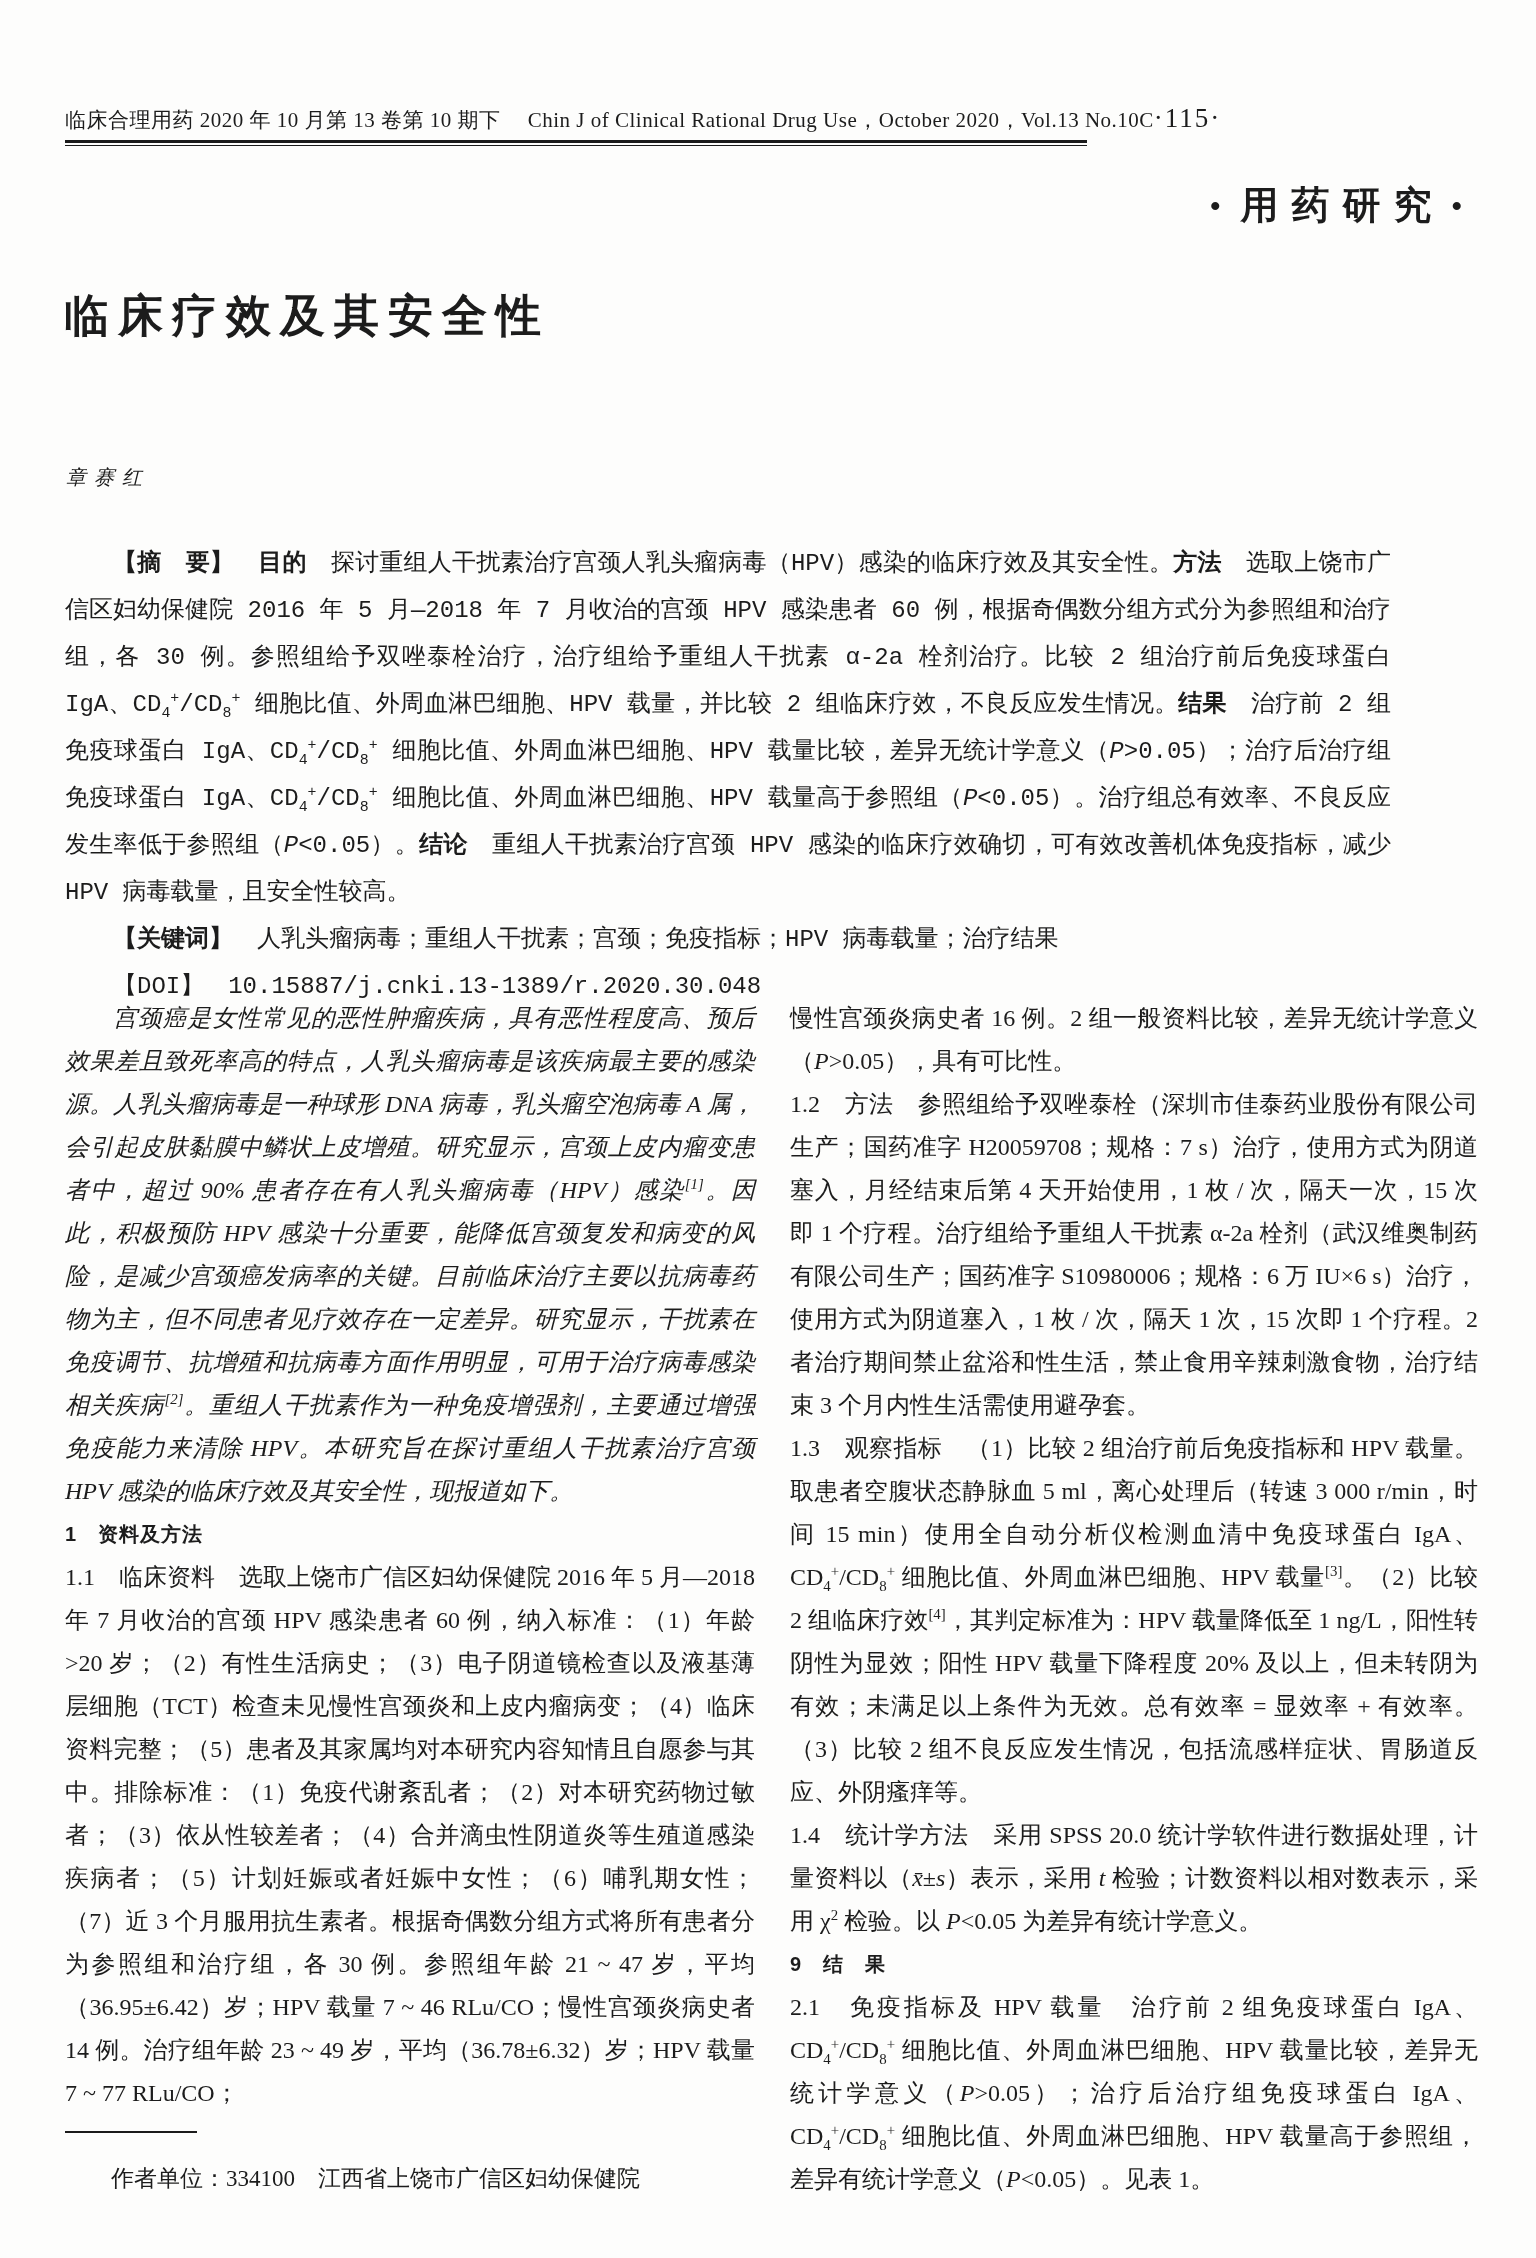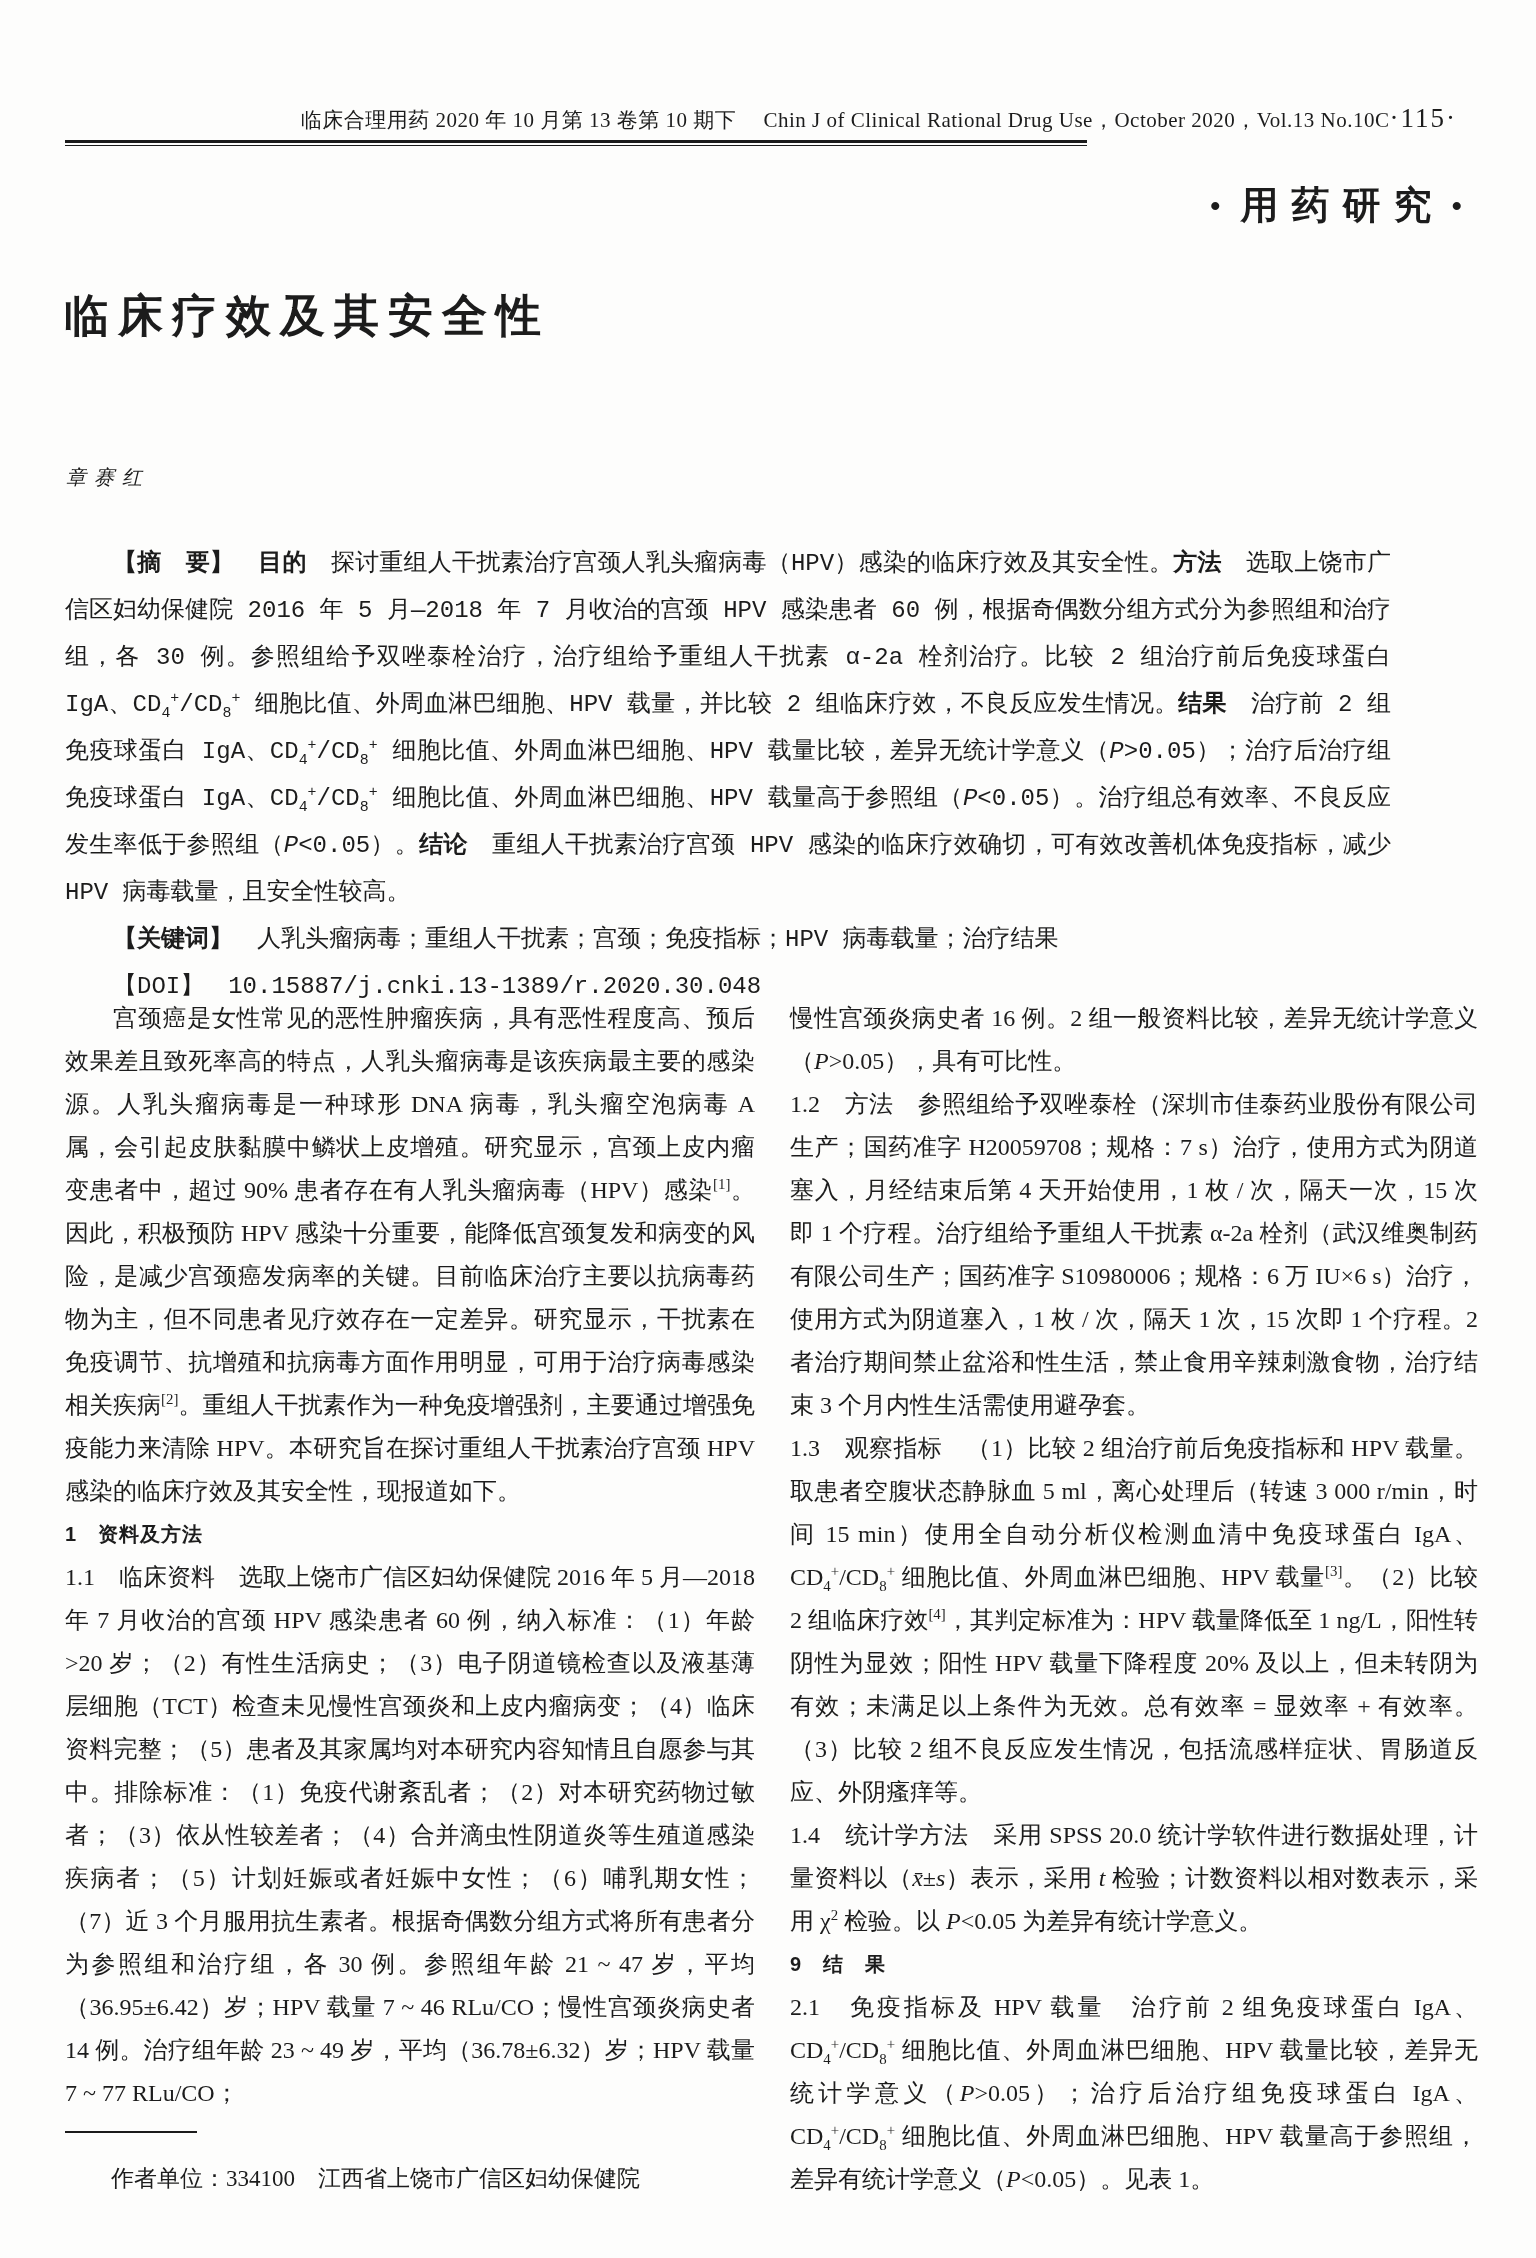--- a/index.html
+++ b/index.html
@@ -12,21 +12,21 @@
     background: #fdfdfc;
     color: #1c1c1c;
     font-family: "Liberation Serif", "DejaVu Serif", serif;
     overflow: hidden;
   }
 
   
   .header {
     position: absolute;
     top: 103px; left: 65px; width: 1392px;
-    display: flex; justify-content: flex-end; align-items: baseline;
+    display: flex; justify-content: flex-start; align-items: baseline;
     font-size: 21px; letter-spacing: 0.5px; white-space: nowrap;
   }
   .page-num { font-size: 27px; letter-spacing: 2px; }
   .header-rule {
     position: absolute; top: 140px; left: 65px; width: 1022px; height: 6px;
     border-top: 3px solid #1b1b1b; border-bottom: 1px solid #1b1b1b;
   }
 
   
   .section-label {
@@ -62,21 +62,21 @@
 
   
   .columns {
     position: absolute; left: 65px; top: 997px; width: 1413px;
     display: flex; gap: 35px;
     font-size: 24px; line-height: 43px; text-align: justify;
   }
   .col-left  { width: 690px; }
   .col-right { width: 688px; }
   .para { text-indent: 0; }
-  .para.indent { text-indent: 2em; }
+  .para.indent { text-indent: 2em; font-style: italic; }
   .sec-h {
     font-size: 20px; line-height: 43px; font-weight: 700;
     font-family: "Liberation Sans", "DejaVu Sans", sans-serif;
     letter-spacing: 1px;
   }
 
   
   .footnote {
     position: absolute; left: 65px; top: 2131px; width: 690px;
     background: #fdfdfc;

